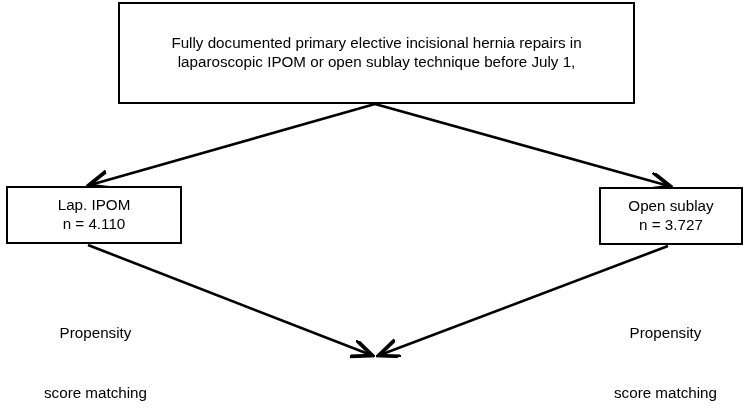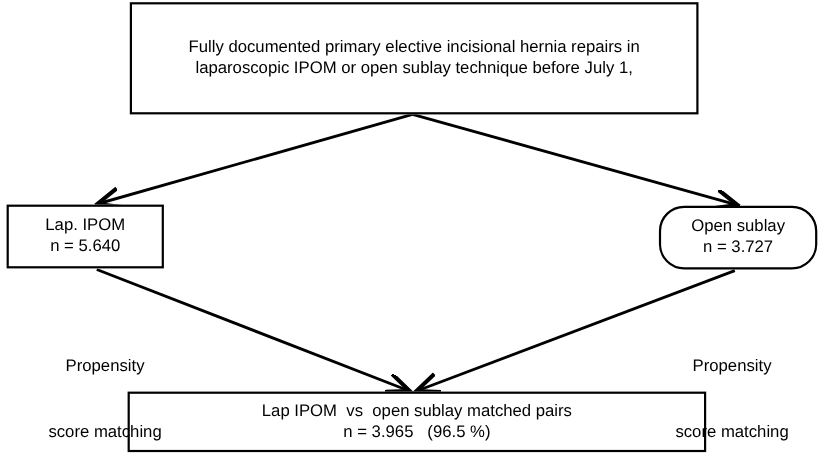--- a/index.html
+++ b/index.html
@@ -50,33 +50,32 @@
     width: 517px;
     height: 102px;
     font-size: 15.2px;
     padding: 2px 3px;
   }
 
   
   #box-lap-ipom {
     left: 6px;
     top: 186px;
-    width: 143px;
+    width: 176px;
     height: 58px;
     font-size: 15.2px;
   }
 
   
   #box-open-sublay {
     left: 599px;
     top: 187px;
     width: 144px;
     height: 58px;
     font-size: 15.2px;
-    border-radius: 23px;
   }
 
   
   #box-matched-pairs {
     left: 116px;
     top: 356px;
     width: 526px;
     height: 55px;
     font-size: 15.2px;
   }
@@ -122,32 +121,28 @@
     <line x1="668" y1="246" x2="380" y2="355" stroke="#000000" stroke-width="2.6" marker-end="url(#arrow-head)"></line>
   </svg>
 
   <div class="node-box" id="box-cohort">
     <span class="node-line">Fully documented primary elective incisional hernia repairs in</span>
     <span class="node-line">laparoscopic IPOM or open sublay technique before July 1,</span>
   </div>
 
   <div class="node-box" id="box-lap-ipom">
     <span class="node-line">Lap. IPOM</span>
-    <span class="node-line">n = 5.640</span>
+    <span class="node-line">n = 4.110</span>
   </div>
 
   <div class="node-box" id="box-open-sublay">
     <span class="node-line">Open sublay</span>
     <span class="node-line">n = 3.727</span>
   </div>
 
-  <div class="node-box" id="box-matched-pairs">
-    <span class="node-line">Lap IPOM  vs  open sublay matched pairs</span>
-    <span class="node-line">n = 3.965   (96.5 %)</span>
-  </div>
 
   <div class="edge-label" id="label-matching-left">
     <span class="node-line">Propensity</span>
     <span class="node-line">score matching</span>
   </div>
 
   <div class="edge-label" id="label-matching-right">
     <span class="node-line">Propensity</span>
     <span class="node-line">score matching</span>
   </div>

